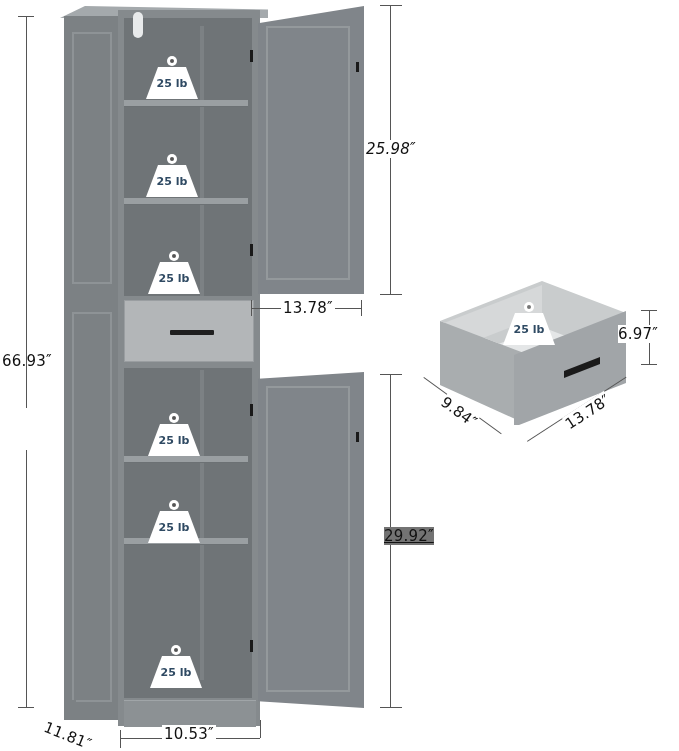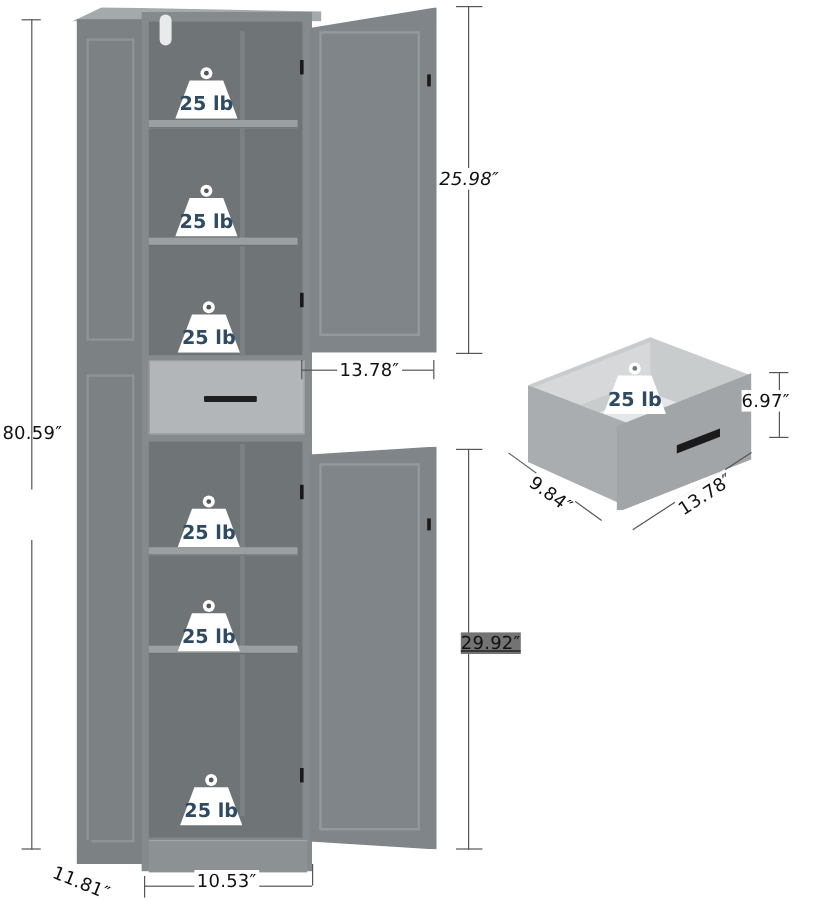--- a/index.html
+++ b/index.html
@@ -3,21 +3,21 @@
 <meta charset="utf-8">
 <style>
   html,body{margin:0;padding:0;background:#ffffff;}
   body{width:679px;height:751px;position:relative;overflow:hidden;font-family:"DejaVu Sans","Liberation Sans",sans-serif;}
   .abs{position:absolute;}
   .dim-label{position:absolute;font-size:15px;color:#111;white-space:nowrap;letter-spacing:0.2px;}
   .vline{position:absolute;width:1px;background:#555;}
   .hline{position:absolute;height:1px;background:#555;}
   .weight{position:absolute;width:52px;height:44px;}
   .weight svg{position:absolute;left:0;top:0;}
-  .weight span{position:absolute;left:0;width:52px;top:22px;text-align:center;font-size:16px;color:#2f4a63;font-weight:bold;font-family:"DejaVu Sans",sans-serif;}
+  .weight span{position:absolute;left:0;width:52px;top:22px;text-align:center;font-size:11px;color:#2f4a63;font-weight:bold;font-family:"DejaVu Sans",sans-serif;}
   .panel{position:absolute;background:#7f8487;}
   .frame{position:absolute;border:2px solid #8e9396;box-sizing:border-box;}
   .shelf{position:absolute;height:6px;background:#9a9fa2;border-bottom:1px solid #6c7174;}
   .hinge{position:absolute;width:3px;height:12px;background:#1a1a1a;}
 </style>
 </head>
 <body>
 
 <div>
 
@@ -104,21 +104,21 @@
       <circle cx="26" cy="6" r="2" fill="#555"></circle>
       <polygon points="12,12 40,12 52,44 0,44" fill="#fff"></polygon>
     </svg>
   <span>25 lb</span>
 </div>
 
 <div class="vline" style="left:26px;top:16px;height:392px;"></div>
 <div class="vline" style="left:26px;top:450px;height:258px;"></div>
 <div class="hline" style="left:18px;top:16px;width:16px;"></div>
 <div class="hline" style="left:18px;top:707px;width:16px;"></div>
-<div class="dim-label" style="left:2px;top:352px;">80.59″</div>
+<div class="dim-label" style="left:2px;top:352px;">66.93″</div>
 
 <div class="vline" style="left:390px;top:5px;height:290px;"></div>
 <div class="hline" style="left:380px;top:5px;width:22px;"></div>
 <div class="hline" style="left:380px;top:294px;width:22px;"></div>
 <div class="dim-label" style="left:366px;top:140px;background:#fff;font-style:italic;">25.98″</div>
 
 <div class="vline" style="left:390px;top:374px;height:334px;"></div>
 <div class="hline" style="left:380px;top:374px;width:22px;"></div>
 <div class="hline" style="left:380px;top:707px;width:22px;"></div>
 <div class="dim-label" style="left:384px;top:527px;background:#737373;text-decoration:underline;">29.92″</div>

